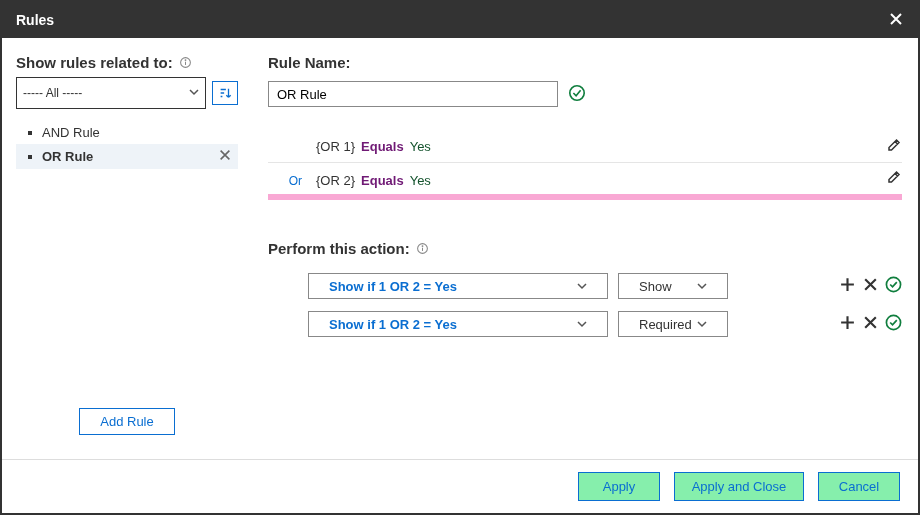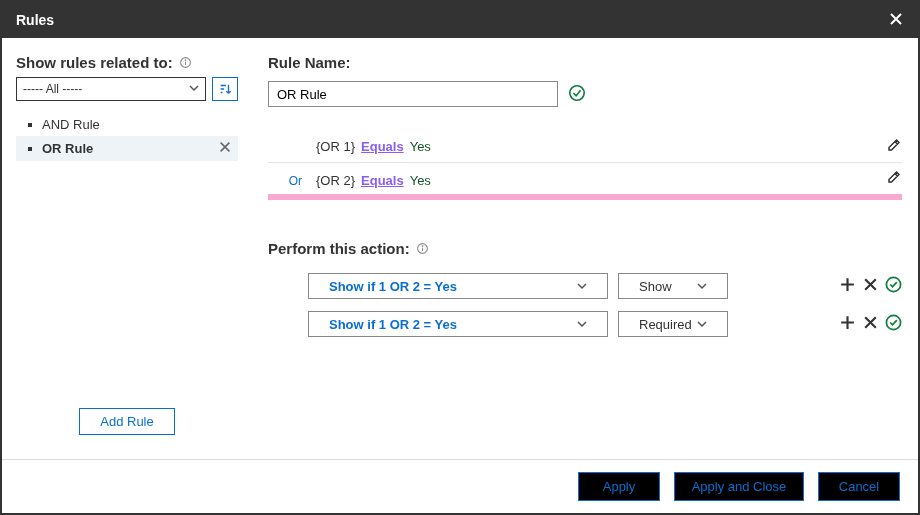--- a/index.html
+++ b/index.html
@@ -9,57 +9,57 @@
 .dialog-title { font-weight: bold; font-size: 14px; }
 .close-icon { cursor: pointer; }
 .close-icon svg { width: 16px; height: 16px; stroke: #fff; }
 .dialog-body { display: flex; flex: 1; overflow: hidden; }
 .left-panel { width: 250px; padding: 16px 14px 14px 14px; display: flex; flex-direction: column; }
 .right-panel { flex: 1; padding: 16px 16px 14px 16px; display: flex; flex-direction: column; }
 .section-label { font-weight: bold; font-size: 15px; display: inline-flex; align-items: center; gap: 6px; margin-bottom: 6px; }
 .info-icon { display: inline-flex; }
 .info-icon svg { width: 13px; height: 13px; stroke: #888; fill: none; }
 .filter-row { display: flex; align-items: center; gap: 6px; margin-bottom: 10px; }
-.filter-select { flex: 1; border: 1px solid #333; height: 24px; padding: 0 6px; font-size: 12px; background: #fff; position: relative; display: flex; align-items: center; justify-content: space-between; }
+.filter-select { flex: 1; border: 1px solid #333; height: 32px; padding: 0 6px; font-size: 12px; background: #fff; position: relative; display: flex; align-items: center; justify-content: space-between; }
 .filter-select .caret svg { width: 10px; height: 10px; stroke: #555; }
 .sort-btn { width: 26px; height: 24px; border: 1px solid #0a6ed1; display: flex; align-items: center; justify-content: center; background: #fff; }
 .sort-btn svg { width: 14px; height: 14px; stroke: #0a6ed1; fill: none; }
 .rule-list { list-style: none; margin-top: 2px; }
 .rule-list li { display: flex; align-items: center; padding: 4px 6px; font-size: 13px; }
 .rule-list li .bullet { width: 4px; height: 4px; background: #333; margin-right: 10px; margin-left: 6px; }
 .rule-list li.selected { background: #eef3f8; font-weight: bold; }
 .rule-list li .spacer { flex: 1; }
 .rule-list li .remove-icon svg { width: 14px; height: 14px; stroke: #666; }
 .add-rule-wrap { margin-top: auto; display: flex; justify-content: center; padding-top: 20px; padding-bottom: 10px; }
 .btn-outline { border: 1px solid #0a6ed1; color: #0a6ed1; background: #fff; padding: 5px 20px; font-size: 13px; cursor: pointer; }
 .rule-name-row { display: flex; align-items: center; gap: 10px; margin-top: 4px; margin-bottom: 18px; }
 .rule-name-input { width: 290px; height: 26px; border: 1px solid #888; padding: 0 8px; font-size: 13px; }
 .check-green svg { width: 18px; height: 18px; stroke: #107e3e; fill: none; }
 .conditions { margin-top: 6px; }
 .cond-row { display: flex; align-items: center; padding: 6px 0; border-bottom: 1px solid #e5e5e5; }
 .cond-row.last { border-bottom: 6px solid #f9a8d4; align-items: flex-end; }
 .cond-or { width: 42px; text-align: right; color: #0a6ed1; font-size: 12px; padding-right: 8px; }
 .cond-field { color: #333; margin-left: 6px; }
-.cond-op { color: #8b5cf6; font-weight: bold; margin: 0 6px; text-decoration: underline; }
+.cond-op { color: #701a75; font-weight: bold; margin: 0 6px; }
 .cond-val { color: #14532d; }
 .cond-spacer { flex: 1; }
 .edit-icon svg { width: 16px; height: 16px; stroke: #333; fill: none; }
 .perform-label { margin-top: 40px; margin-bottom: 10px; }
 .action-row { display: flex; align-items: center; gap: 10px; padding: 6px 0 6px 40px; }
 .action-select { height: 26px; border: 1px solid #888; display: flex; align-items: center; justify-content: space-between; padding: 0 20px; font-size: 13px; background: #fff; }
 .action-select.wide { width: 300px; color: #0a6ed1; font-weight: bold; }
 .action-select.narrow { width: 110px; color: #333; }
 .action-select .caret svg { width: 10px; height: 10px; stroke: #555; }
 .action-icons { margin-left: auto; display: flex; align-items: center; gap: 6px; }
 .action-icons svg { width: 17px; height: 17px; }
 .icon-plus svg { stroke: #333; }
 .icon-x svg { stroke: #333; }
 .icon-checkcircle svg { stroke: #107e3e; fill: none; }
 .dialog-footer { border-top: 1px solid #ddd; display: flex; justify-content: flex-end; gap: 14px; padding: 12px 18px; }
-.btn-outline-wide { border: 1px solid #0a6ed1; color: #0a6ed1; background: #000000; padding: 6px 0; font-size: 13px; cursor: pointer; text-align: center; }
+.btn-outline-wide { border: 1px solid #0a6ed1; color: #0a6ed1; background: #86efac; padding: 6px 0; font-size: 13px; cursor: pointer; text-align: center; }
 .btn-apply { width: 82px; }
 .btn-applyclose { width: 130px; }
 .btn-cancel { width: 82px; }
 </style>
 </head>
 <body>
 
 <div class="dialog">
 
   <div class="dialog-header">

